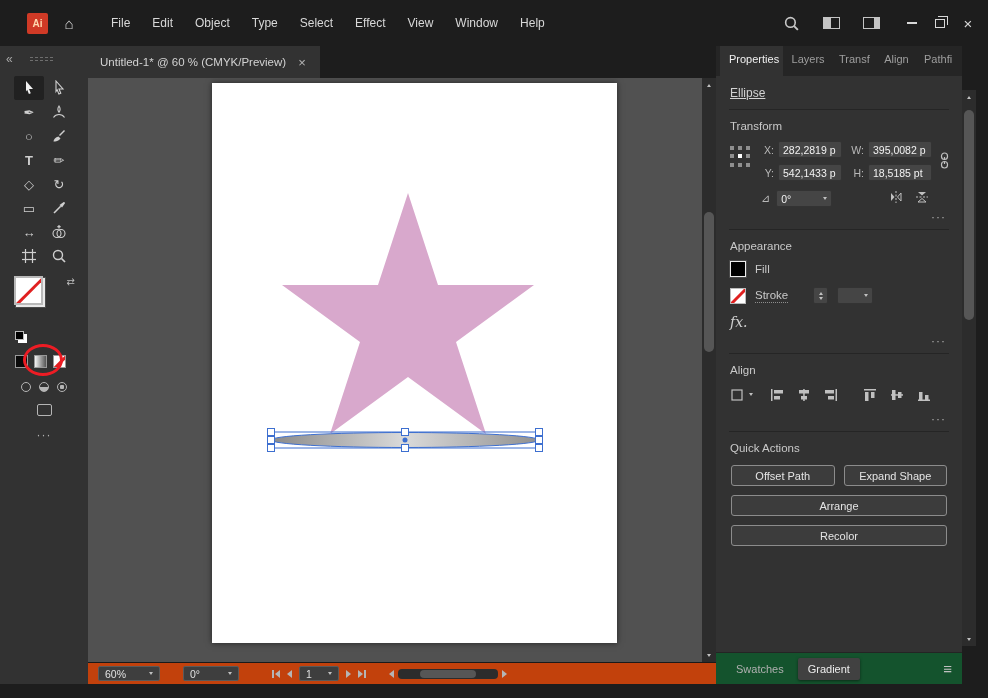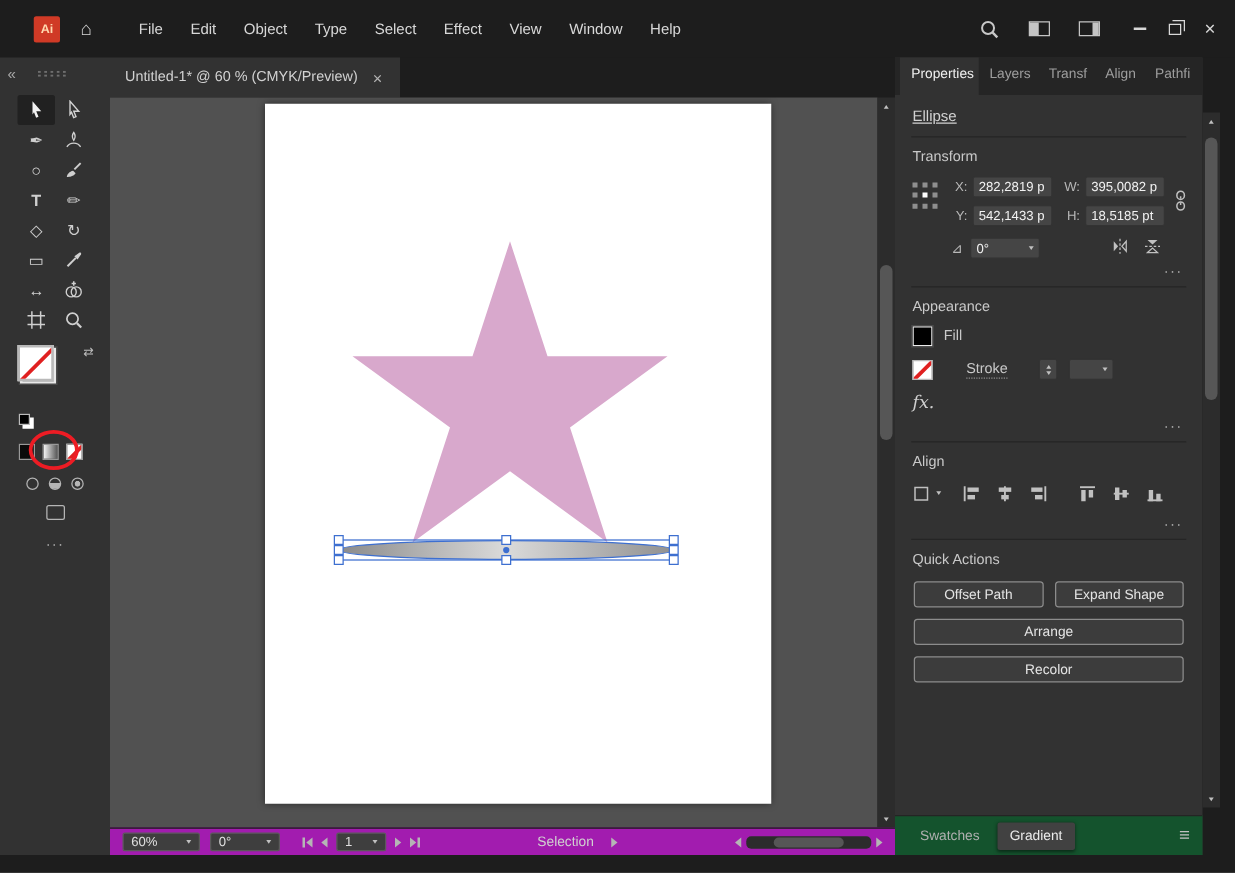--- a/index.html
+++ b/index.html
@@ -77,21 +77,21 @@
   .sel-svg .bbox { fill:none; stroke:var(--selection_blue,#3d6fd0); stroke-width:1; }
   .sel-svg .outline { stroke:var(--selection_blue,#3d6fd0); stroke-width:1; }
   .sel-svg .handle { fill:#fff; stroke:var(--selection_blue,#3d6fd0); stroke-width:1; }
   .sel-svg .cdot { fill:var(--selection_blue,#3d6fd0); }
   .vscroll { position:absolute; left:702px; top:78px; width:14px; height:584px; background:#2c2c2c; display:flex; flex-direction:column; align-items:center; }
   .vscroll .track { flex:1; width:100%; position:relative; }
   .vscroll .thumb { position:absolute; left:2px; top:120px; width:10px; height:140px; background:#565656; border-radius:5px; }
   .scroll-arrow { height:14px; width:14px; display:flex; align-items:center; justify-content:center; }
 
   
-  .statusbar { position:absolute; left:88px; top:662px; width:628px; height:22px; background:#a21caf; border-top:1px solid #1a1a1a; display:flex; align-items:center; padding:0 10px; gap:8px; }
+  .statusbar { position:absolute; left:88px; top:662px; width:628px; height:22px; background:#c2410c; border-top:1px solid #1a1a1a; display:flex; align-items:center; padding:0 10px; gap:23px; }
   .sb-box { height:15px; background:#3e3e3e; border:1px solid #5a5a5a; border-radius:2px; display:flex; align-items:center; gap:6px; padding:0 6px; font-size:10.5px; color:#e0e0e0; }
   .sb-box.zoom { width:62px; } .sb-box.angle { width:56px; } .sb-box.ab { width:40px; }
   .sb-nav { display:flex; align-items:center; gap:7px; margin-left:10px; }
   .nav-btn { display:flex; align-items:center; gap:1px; }
   .sb-status { flex:1; text-align:center; font-size:11px; color:#d0d0d0; display:flex; justify-content:center; align-items:center; gap:14px; }
   .hscroll { display:flex; align-items:center; gap:4px; width:118px; }
   .hscroll .track { flex:1; height:10px; background:#2c2c2c; position:relative; border-radius:4px; }
   .hscroll .thumb { position:absolute; left:22px; top:1px; width:56px; height:8px; background:#565656; border-radius:4px; }
 
   
@@ -117,21 +117,21 @@
   .tf-angle { margin-top:8px; display:flex; align-items:center; gap:6px; padding-left:31px; padding-right:18px; }
   .angle-ic { color:#b8b8b8; font-size:11px; }
   .angle-sel { width:56px; justify-content:space-between; }
   .flips { margin-left:auto; display:flex; gap:10px; }
   .ap-row { display:flex; align-items:center; gap:9px; margin-bottom:10px; }
   .swatch { width:16px; height:16px; flex:none; }
   .sw-fill { background:#000; border:1px solid #ededed; outline:1px solid #4a4a4a; }
   .sw-stroke { background:#fff; border:1px solid #bbb; }
   .checker { background-image:linear-gradient(45deg,#9a9a9a 25%,transparent 25%,transparent 75%,#9a9a9a 75%),linear-gradient(45deg,#9a9a9a 25%,#fff 25%,#fff 75%,#9a9a9a 75%); background-size:8px 8px; background-position:0 0,4px 4px; border:1px solid #777; }
   .ap-label { font-size:11.5px; color:#c9c9c9; }
-  .ap-label.linked { border-bottom:1px dotted #8e8e8e; padding-bottom:1px;margin-left:18px; }
+  .ap-label.linked { border-bottom:1px dotted #8e8e8e; padding-bottom:1px; }
   .stepper { width:15px; height:17px; background:#454545; border:1px solid #333; border-radius:2px; display:flex; flex-direction:column; align-items:center; justify-content:center; gap:2px; margin-left:16px; }
   .ddown { width:36px; height:17px; background:#454545; border:1px solid #333; border-radius:2px; display:flex; align-items:center; justify-content:flex-end; padding:0 4px; }
   .op-box { width:48px; justify-content:flex-start; margin-left:8px; }
   .chev { margin-left:2px; }
   .fx-row { display:flex; align-items:center; margin:4px 0 2px; }
   .fx { font-family:"DejaVu Serif", serif; font-style:italic; font-size:14px; color:#cfcfcf; }
   .align-row { display:flex; align-items:center; gap:8px; margin:2px 0 6px; }
   .al-btn { width:19px; height:19px; display:flex; align-items:center; justify-content:center; }
   .al-dd { display:flex; align-items:center; gap:3px; margin-right:6px; }
   .gap { width:4px; }
@@ -359,24 +359,20 @@
       <span style="flex:1">1</span>
         <i class="tri sm down"></i>
     </div>
     <span class="nav-btn">
         <i class="tri right"></i>
       </span>
     <span class="nav-btn">
         <i class="tri right"></i>
         <i class="vbar"></i>
       </span>
-  </div>
-  <div class="sb-status">
-    <span>Selection</span>
-    <i class="tri right"></i>
   </div>
   <div class="hscroll">
     <i class="tri left"></i>
     <div class="track">
         <div class="thumb"></div>
       </div>
     <i class="tri right"></i>
   </div>
 </div>
 

